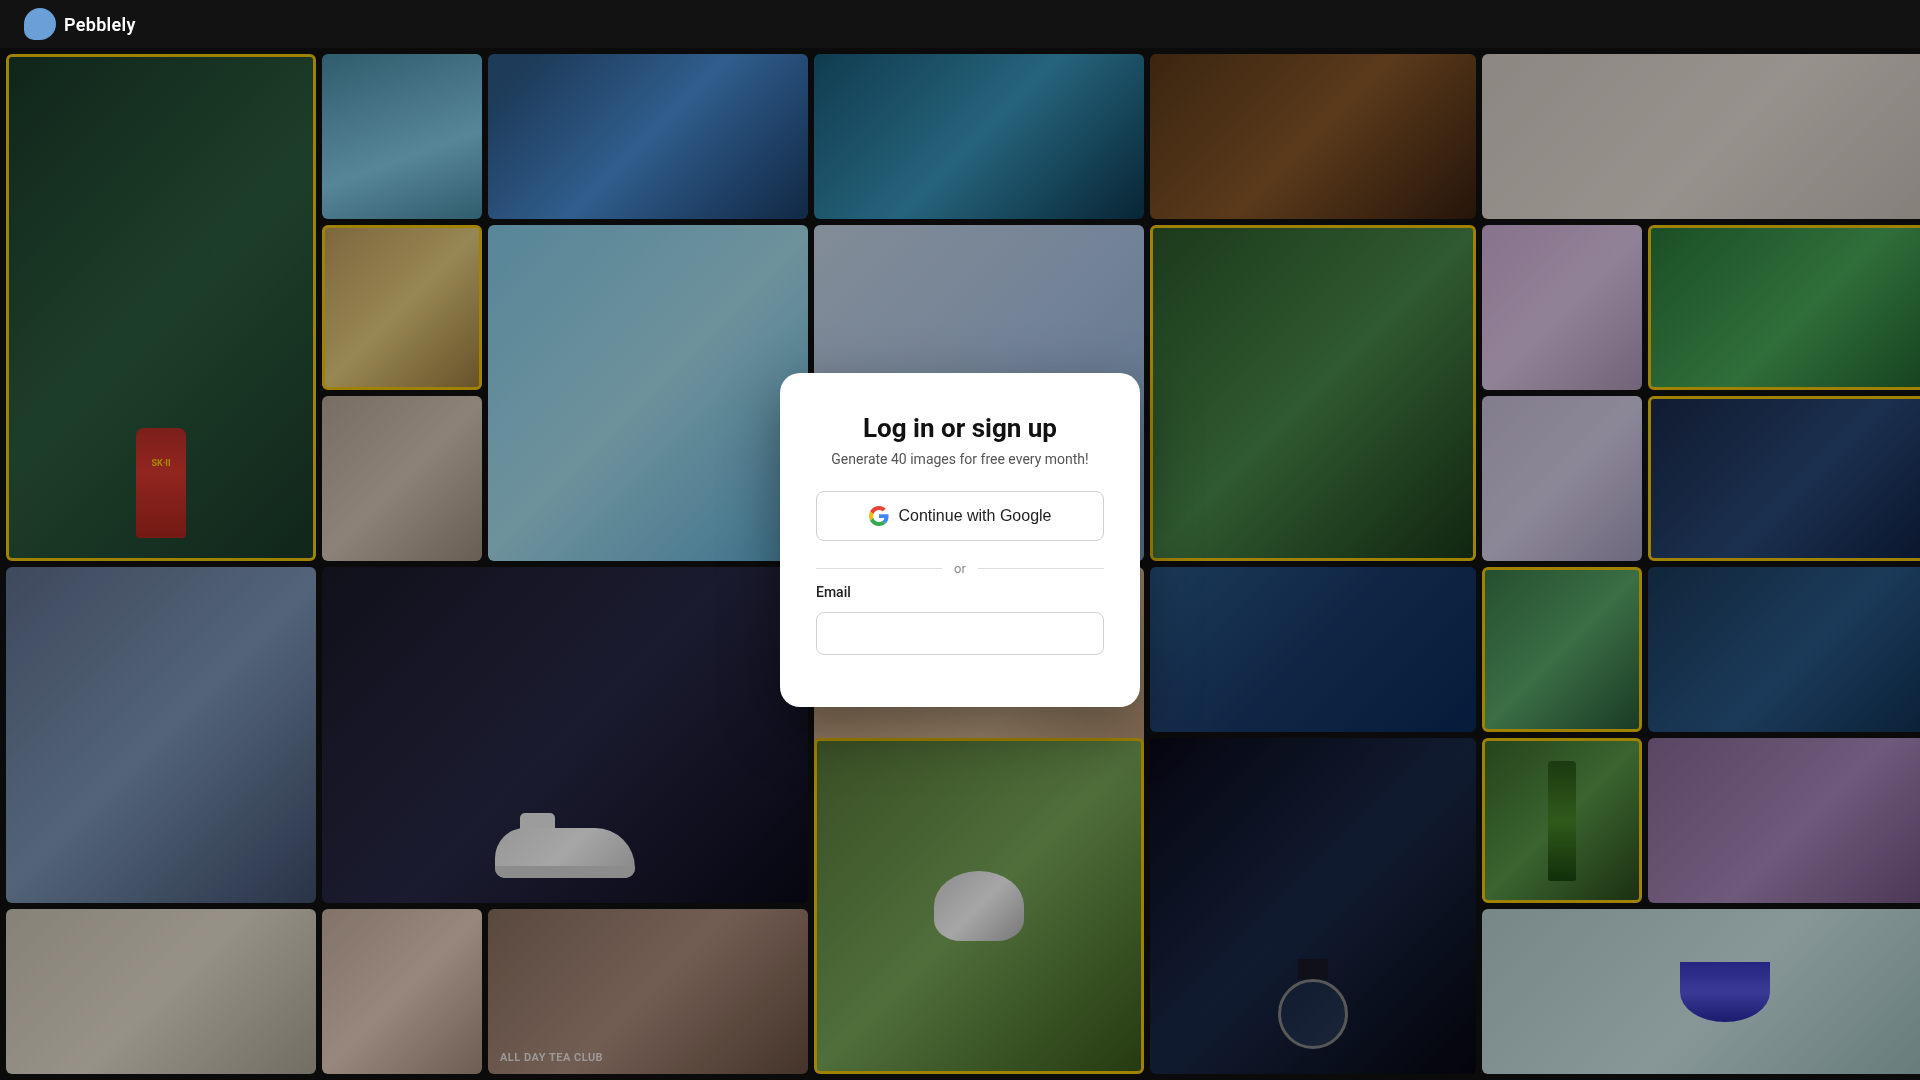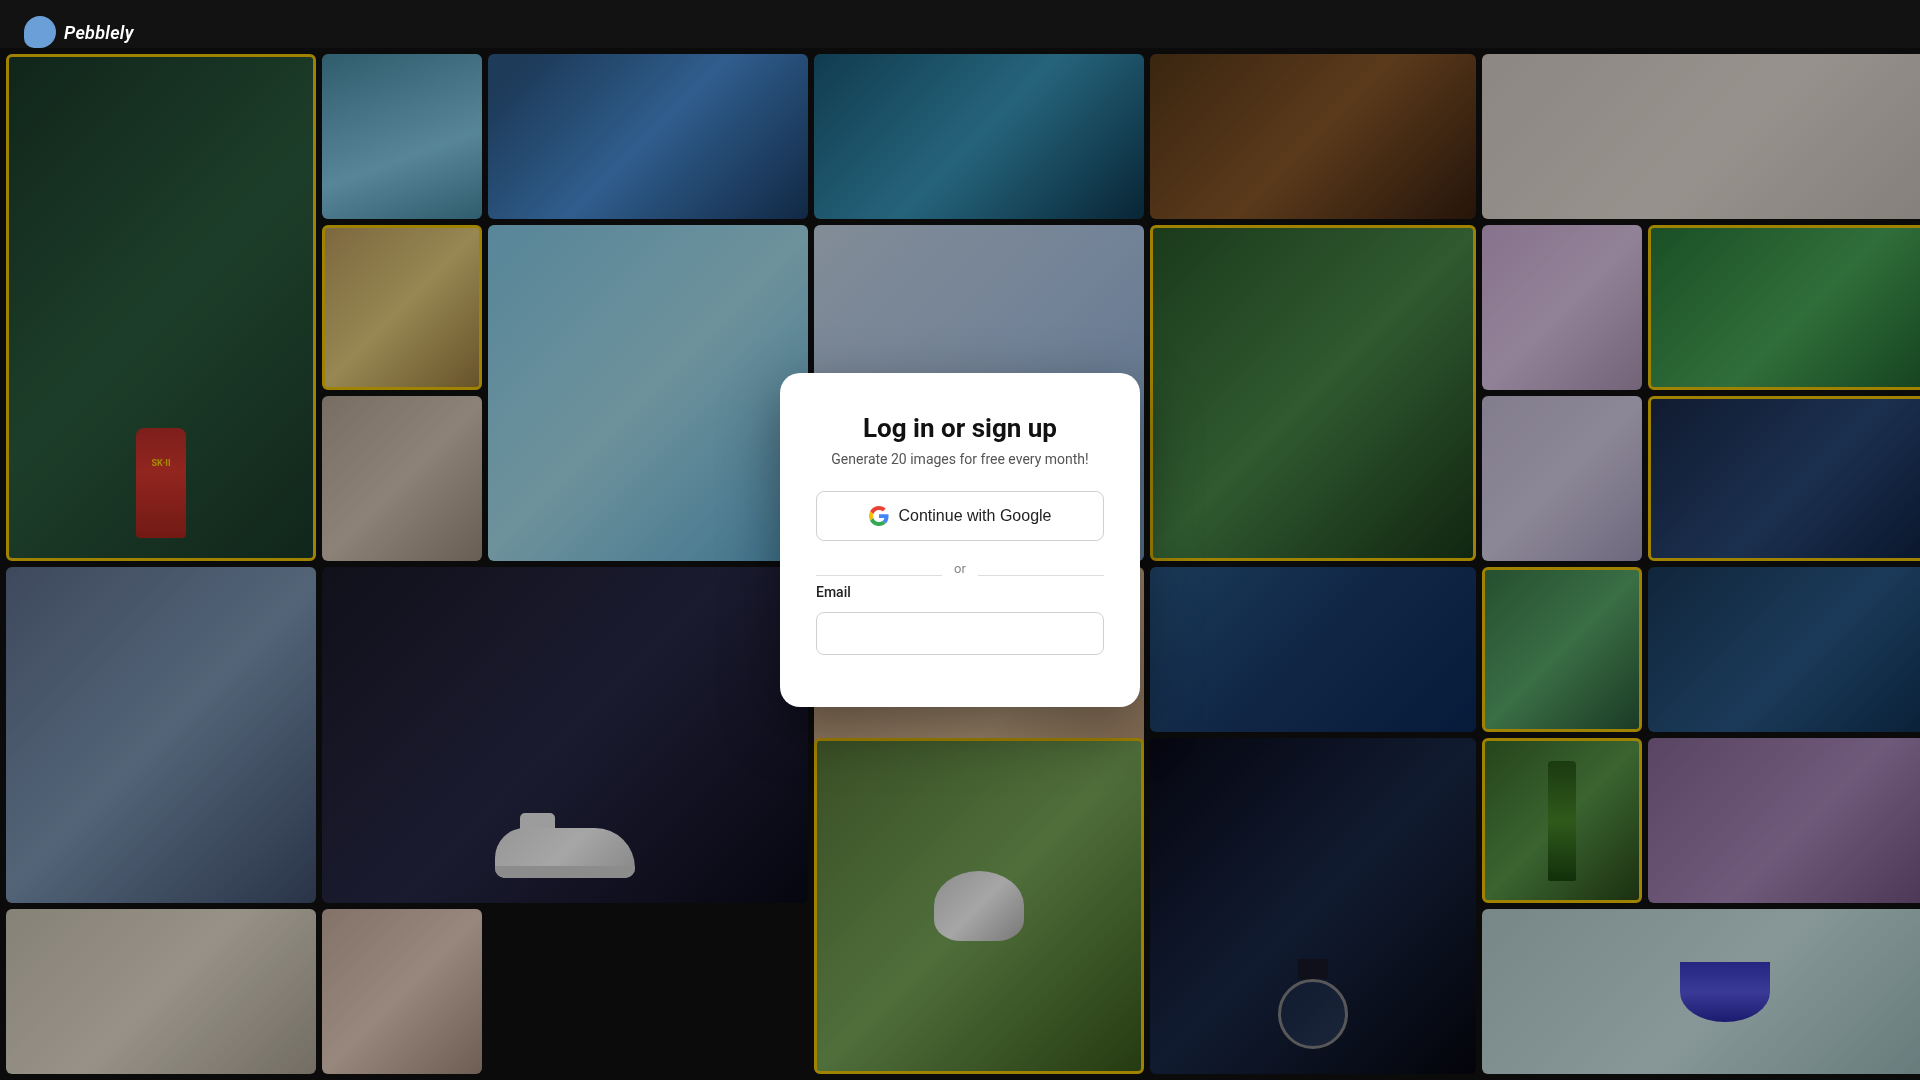--- a/index.html
+++ b/index.html
@@ -13,24 +13,23 @@
       background: #111;
     }
 
     
     #topbar {
       position: absolute;
       top: 0; left: 0; right: 0;
       height: 48px;
       background: rgba(20,20,20,0.85);
       display: flex;
-      align-items: flex-end;
+      align-items: center;
       padding: 0 24px;
       z-index: 10;
-      font-style: italic;
     }
     #logo-wrap {
       display: flex;
       align-items: center;
       gap: 8px;
     }
     #logo-icon {
       width: 32px; height: 32px;
       background: #6a9fd8;
       border-radius: 50% 50% 50% 10px;
@@ -318,21 +317,21 @@
     }
 
     .google-icon {
       width: 20px;
       height: 20px;
       flex-shrink: 0;
     }
 
     .or-divider {
       display: flex;
-      align-items: flex-end;
+      align-items: center;
       gap: 12px;
       margin-bottom: 8px;
     }
     .or-line {
       flex: 1;
       height: 1px;
       background: #ddd;
     }
     .or-text {
       font-size: 13px;
@@ -443,20 +442,23 @@
   <div class="tile t19"></div>
 
   <div class="tile t20 yellow-border"></div>
 
   <div class="tile t21"></div>
 
   <div class="tile t22"></div>
 
   <div class="tile t23"></div>
 
+  <div class="tile t24">
+    <span class="tile-label">ALL DAY TEA CLUB</span>
+  </div>
 
   <div class="tile t25 yellow-border">
     <div class="helmet"></div>
   </div>
 
   <div class="tile t26">
     <div class="watch">
       <div class="watch-band"></div>
       <div class="watch-face"></div>
     </div>
@@ -473,21 +475,21 @@
   </div>
 
 </div>
 
 <div id="overlay"></div>
 
 <div id="modal-backdrop">
   <div id="modal">
 
     <h1 id="modal-title">Log in or sign up</h1>
-    <p id="modal-subtitle">Generate 20 images for free every month!</p>
+    <p id="modal-subtitle">Generate 40 images for free every month!</p>
 
     <button id="google-btn">
 
       <svg class="google-icon" viewBox="0 0 48 48">
         <path fill="#EA4335" d="M24 9.5c3.54 0 6.71 1.22 9.21 3.6l6.85-6.85C35.9 2.38 30.47 0 24 0 14.62 0 6.51 5.38 2.56 13.22l7.98 6.19C12.43 13.72 17.74 9.5 24 9.5z"></path>
         <path fill="#4285F4" d="M46.98 24.55c0-1.57-.15-3.09-.38-4.55H24v9.02h12.94c-.58 2.96-2.26 5.48-4.78 7.18l7.73 6c4.51-4.18 7.09-10.36 7.09-17.65z"></path>
         <path fill="#FBBC05" d="M10.53 28.59c-.48-1.45-.76-2.99-.76-4.59s.27-3.14.76-4.59l-7.98-6.19C.92 16.46 0 20.12 0 24c0 3.88.92 7.54 2.56 10.78l7.97-6.19z"></path>
         <path fill="#34A853" d="M24 48c6.48 0 11.93-2.13 15.89-5.81l-7.73-6c-2.18 1.48-4.97 2.31-8.16 2.31-6.26 0-11.57-4.22-13.47-9.91l-7.98 6.19C6.51 42.62 14.62 48 24 48z"></path>
         <path fill="none" d="M0 0h48v48H0z"></path>
       </svg>

